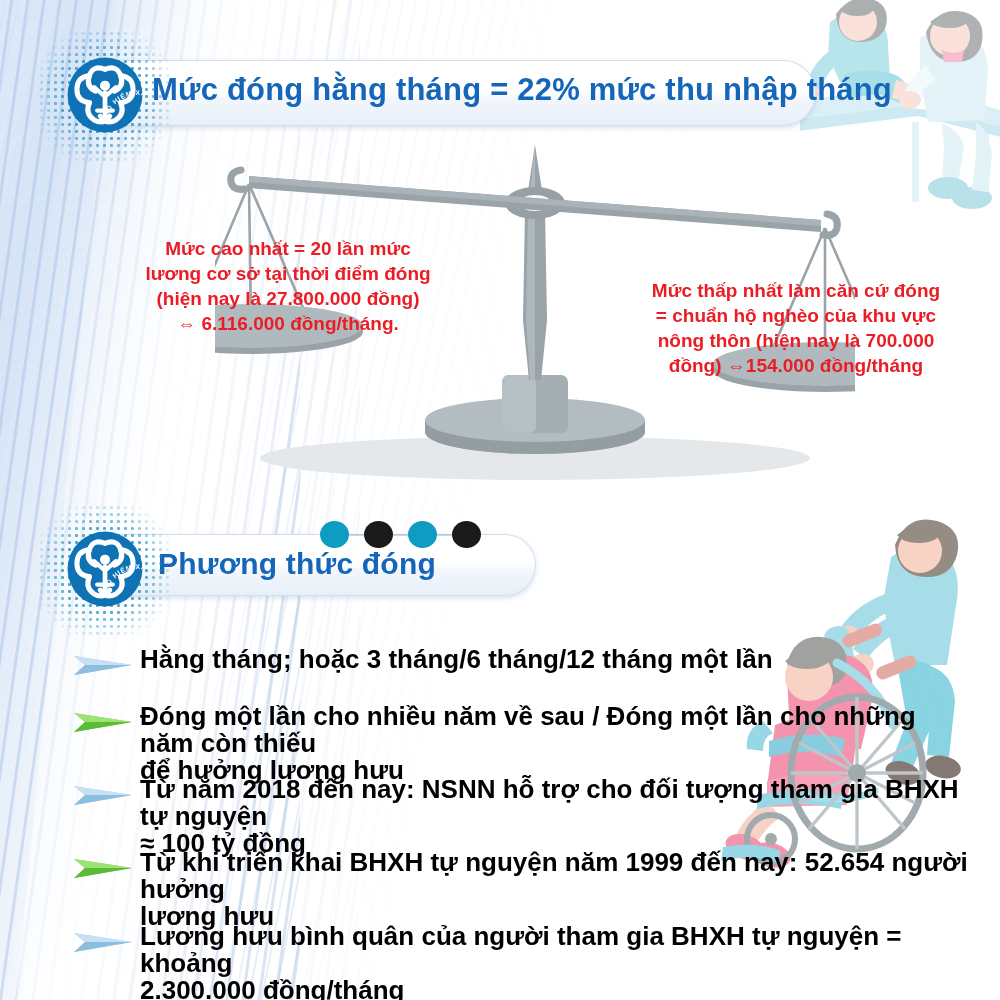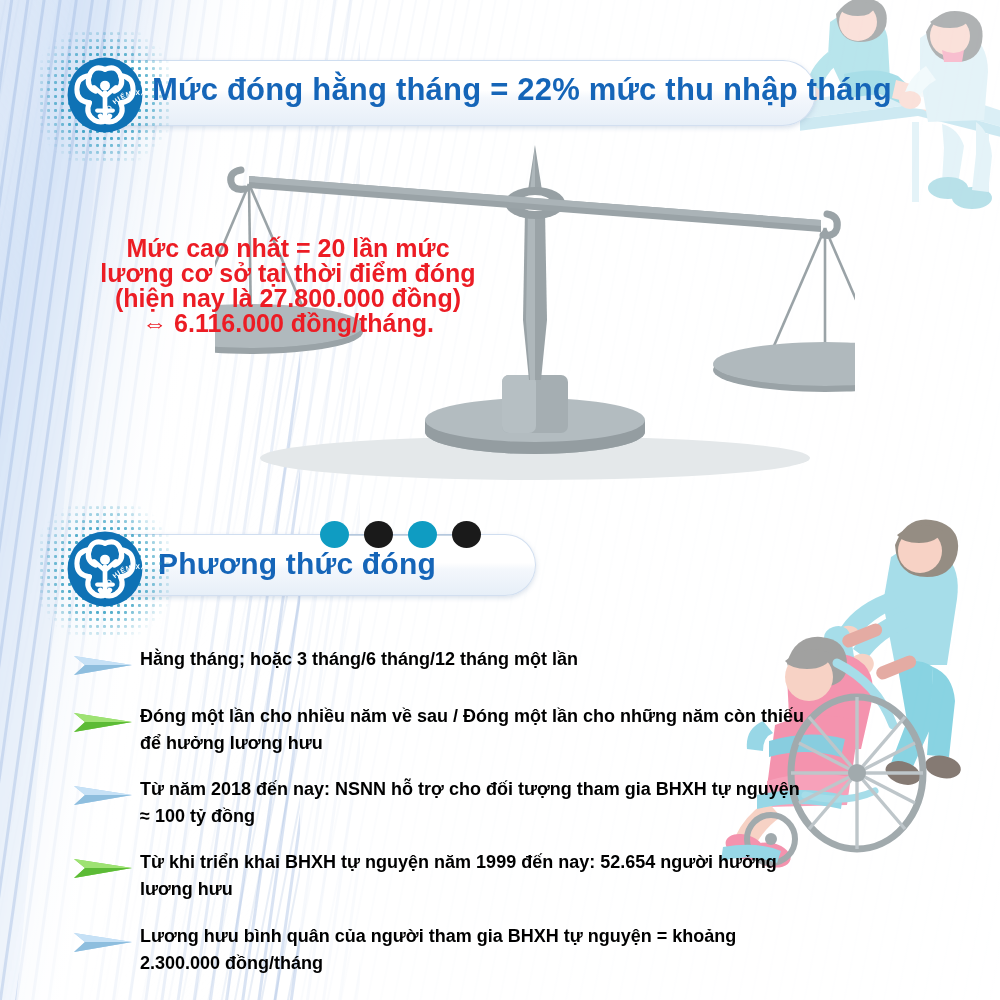--- a/index.html
+++ b/index.html
@@ -109,38 +109,38 @@
   .dot { position:absolute; top:3px; width:29px; height:27px; border-radius:50%; }
 
   
   #scale { position:absolute; left:215px; top:140px; width:640px; height:350px; }
 
   
   .red-text {
     position:absolute;
     color: #ec1c24;
     font-weight: bold;
-    font-size: 25px;
+    font-size: 19px;
     line-height: 25px;
     text-align: center;
     white-space: pre-line;
   }
   #red-left  { left: 98px; top: 236px; width: 380px; }
   #red-right { left: 600px; top: 278px; width: 392px; }
 
   
   #ill-top    { position:absolute; left:800px; top:-8px; width:210px; height:240px; }
   #ill-wheel  { position:absolute; left:705px; top:495px; width:300px; height:380px; }
 
   
   .bullet-row { position:absolute; left:72px; width:900px; }
   .plane { position:absolute; left:0; top:0; width:62px; height:36px; }
   .bullet-text {
     position:absolute; left:68px; top:-2px; width: 830px;
-    color:#000; font-size:18px; font-weight:bold; line-height:27px;
+    color:#000; font-size:26px; font-weight:bold; line-height:27px;
     white-space: pre-line;
   }
 </style>
 </head>
 <body>
 
 <div id="page">
 
   <div class="bg-base"></div>
   <div class="bg-stripes"></div>
@@ -260,20 +260,24 @@
 
     <ellipse cx="610" cy="230" rx="112" ry="22" fill="#9aa3a7"></ellipse>
     <path d="M498 224 a112 22 0 0 0 224 0 a112 14 0 0 1 -224 0 Z" fill="#8b9498"></path>
     <ellipse cx="610" cy="224" rx="112" ry="22" fill="#b0b9bd"></ellipse>
   </svg>
 
   <div id="red-left" class="red-text">Mức cao nhất = 20 lần mức
 lương cơ sở tại thời điểm đóng
 (hiện nay là 27.800.000 đồng)
 ⇔ 6.116.000 đồng/tháng.</div>
+  <div id="red-right" class="red-text">Mức thấp nhất làm căn cứ đóng
+= chuẩn hộ nghèo của khu vực
+nông thôn (hiện nay là 700.000
+đồng) ⇔154.000 đồng/tháng</div>
 
   <svg id="ill-wheel" viewBox="0 0 300 380">
     <g opacity="0.92">
 
       <path d="M186 62 q30 -22 54 -2 q16 14 12 44 l-10 66 l-52 0 l-12 -62 z" fill="#9fdbe8"></path>
       <path d="M190 50 q12 -32 42 -24 q26 8 20 34 q-6 22 -30 22 q-30 0 -32 -32 z" fill="#8d8479"></path>
       <circle cx="215" cy="56" r="22" fill="#f7cfc1"></circle>
       <path d="M192 40 q22 -18 46 -4 q-6 12 -24 12 q-16 0 -22 -8 z" fill="#8d8479"></path>
 
       <path d="M188 96 q-36 12 -52 36 l14 12 q18 -22 44 -32 z" fill="#9fdbe8"></path>

